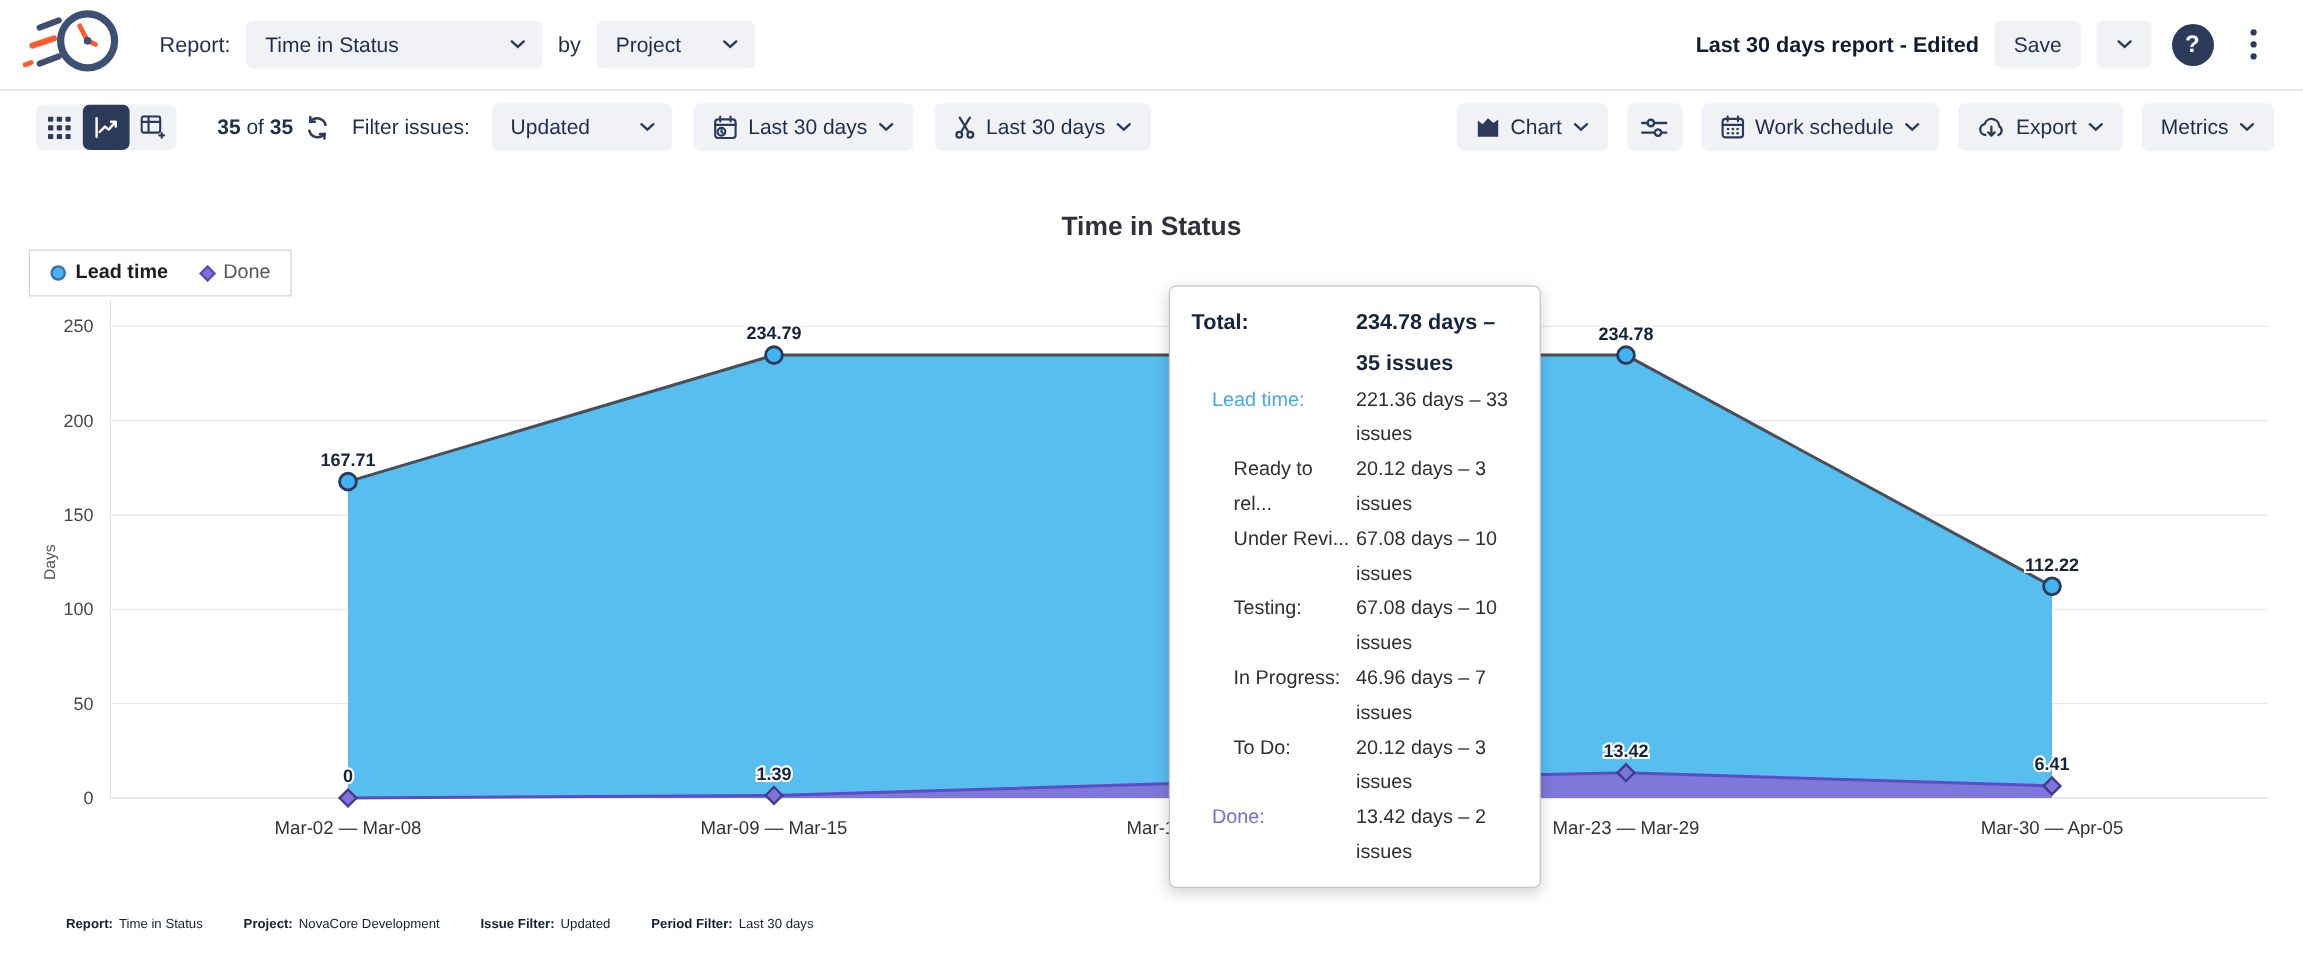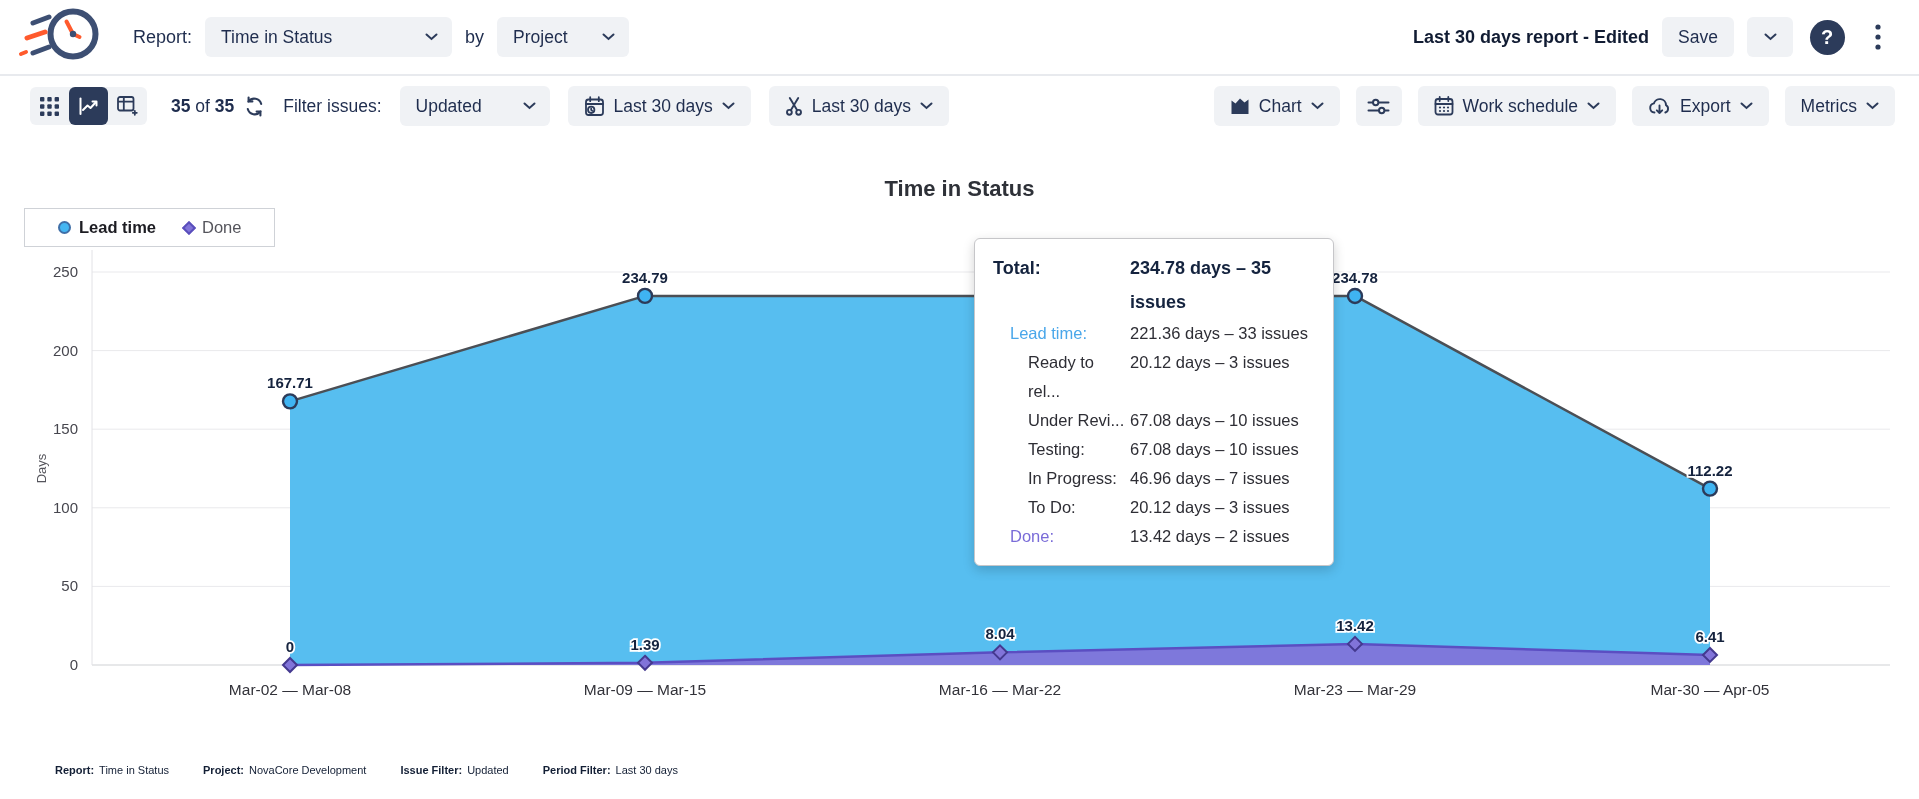--- a/index.html
+++ b/index.html
@@ -25,46 +25,46 @@
   .help-circle { width:35px; height:35px; border-radius:50%; background:#2C3B5A; color:#fff;
     font-size:20px; font-weight:700; display:flex; align-items:center; justify-content:center; }
 
   
   .toolbar { display:flex; align-items:center; height:62px; padding:0 24px 0 30px; gap:18px;
     border-top:2px solid #E8EAEE; }
   .segmented { display:flex; background:#F0F2F5; border-radius:6px; overflow:hidden; }
   .seg { width:39px; height:38px; display:flex; align-items:center; justify-content:center;
     background:transparent; border:none; cursor:pointer; }
   .seg.sel-on { background:#2C3B5A; border-radius:6px; }
-  .count { font-size:17.5px; color:#1F2D4E; margin-left:6px; white-space:nowrap; }
+  .count { font-size:17.5px; color:#1F2D4E; margin-left:16px; white-space:nowrap; }
   .count b { font-weight:700; }
   .refresh-btn { background:none; border:none; cursor:pointer; display:flex; align-items:center; margin-left:-8px; }
   .tb-lbl { font-size:17.5px; color:#1F2D4E; white-space:nowrap; }
   .w-updated { width:150px; }
   .toolbar .right { margin-left:auto; display:flex; align-items:flex-start; gap:16px; }
 
   
   .chart-title { position:absolute; top:176px; left:0; width:1919px; text-align:center;
     font-size:22px; font-weight:700; color:#2E3138; }
   .legend { position:absolute; top:208px; left:24px; z-index:3; display:flex; align-items:center; gap:28px;
-    background:#fff; border:1px solid #CFD2D7; padding:9px 33px; font-size:16.5px; }
+    background:#fff; border:1px solid #CFD2D7; padding:9px 17px; font-size:16.5px; }
   .leg-item { display:flex; align-items:center; gap:8px; cursor:pointer; }
   .m-circle { width:13px; height:13px; border-radius:50%; background:#45B6F2; border:2px solid #3F6FA8; display:inline-block; }
   .m-diamond { width:10px; height:10px; background:#8174D9; border:2px solid #5A4FBB; transform:rotate(45deg); display:inline-block; }
   .leg-lead { font-weight:700; color:#1C1C22; }
   .leg-done { color:#55555C; }
   #plot { position:absolute; top:210px; left:0; width:1919px; height:520px; z-index:1; }
   .tick { font-size:15px; fill:#46464E; font-family:"Liberation Sans",sans-serif; }
   .xlab { font-size:15.5px; fill:#323239; font-family:"Liberation Sans",sans-serif; }
   .ylab { font-size:13px; fill:#55555C; font-family:"Liberation Sans",sans-serif; }
   .dlab { font-size:15px; font-weight:700; fill:#15233E; stroke:#fff; stroke-width:3.5px;
     paint-order:stroke; font-family:"Liberation Sans",sans-serif; }
 
   
-  .tooltip { position:absolute; top:238px; left:974px; width:360px; z-index:6;
+  .tooltip { position:absolute; top:238px; left:974px; width:310px; z-index:6;
     background:#fff; border:1px solid #C6C6C9; border-radius:6px;
     box-shadow:0 4px 12px rgba(0,0,0,.18); padding:12px 18px 14px; }
   .trow { display:flex; line-height:29px; font-size:16.5px; color:#2E2E35; }
   .trow .tl { flex:none; width:137px; }
   .trow .tv { flex:1; }
   .trow.total { font-size:18px; font-weight:700; color:#14233E; line-height:34px; }
   .trow.leadtime .tl { color:#4AA7EA; padding-left:17px; }
   .trow.status .tl { padding-left:35px; }
   .trow.done .tl { color:#7A6CD8; padding-left:17px; }
 

